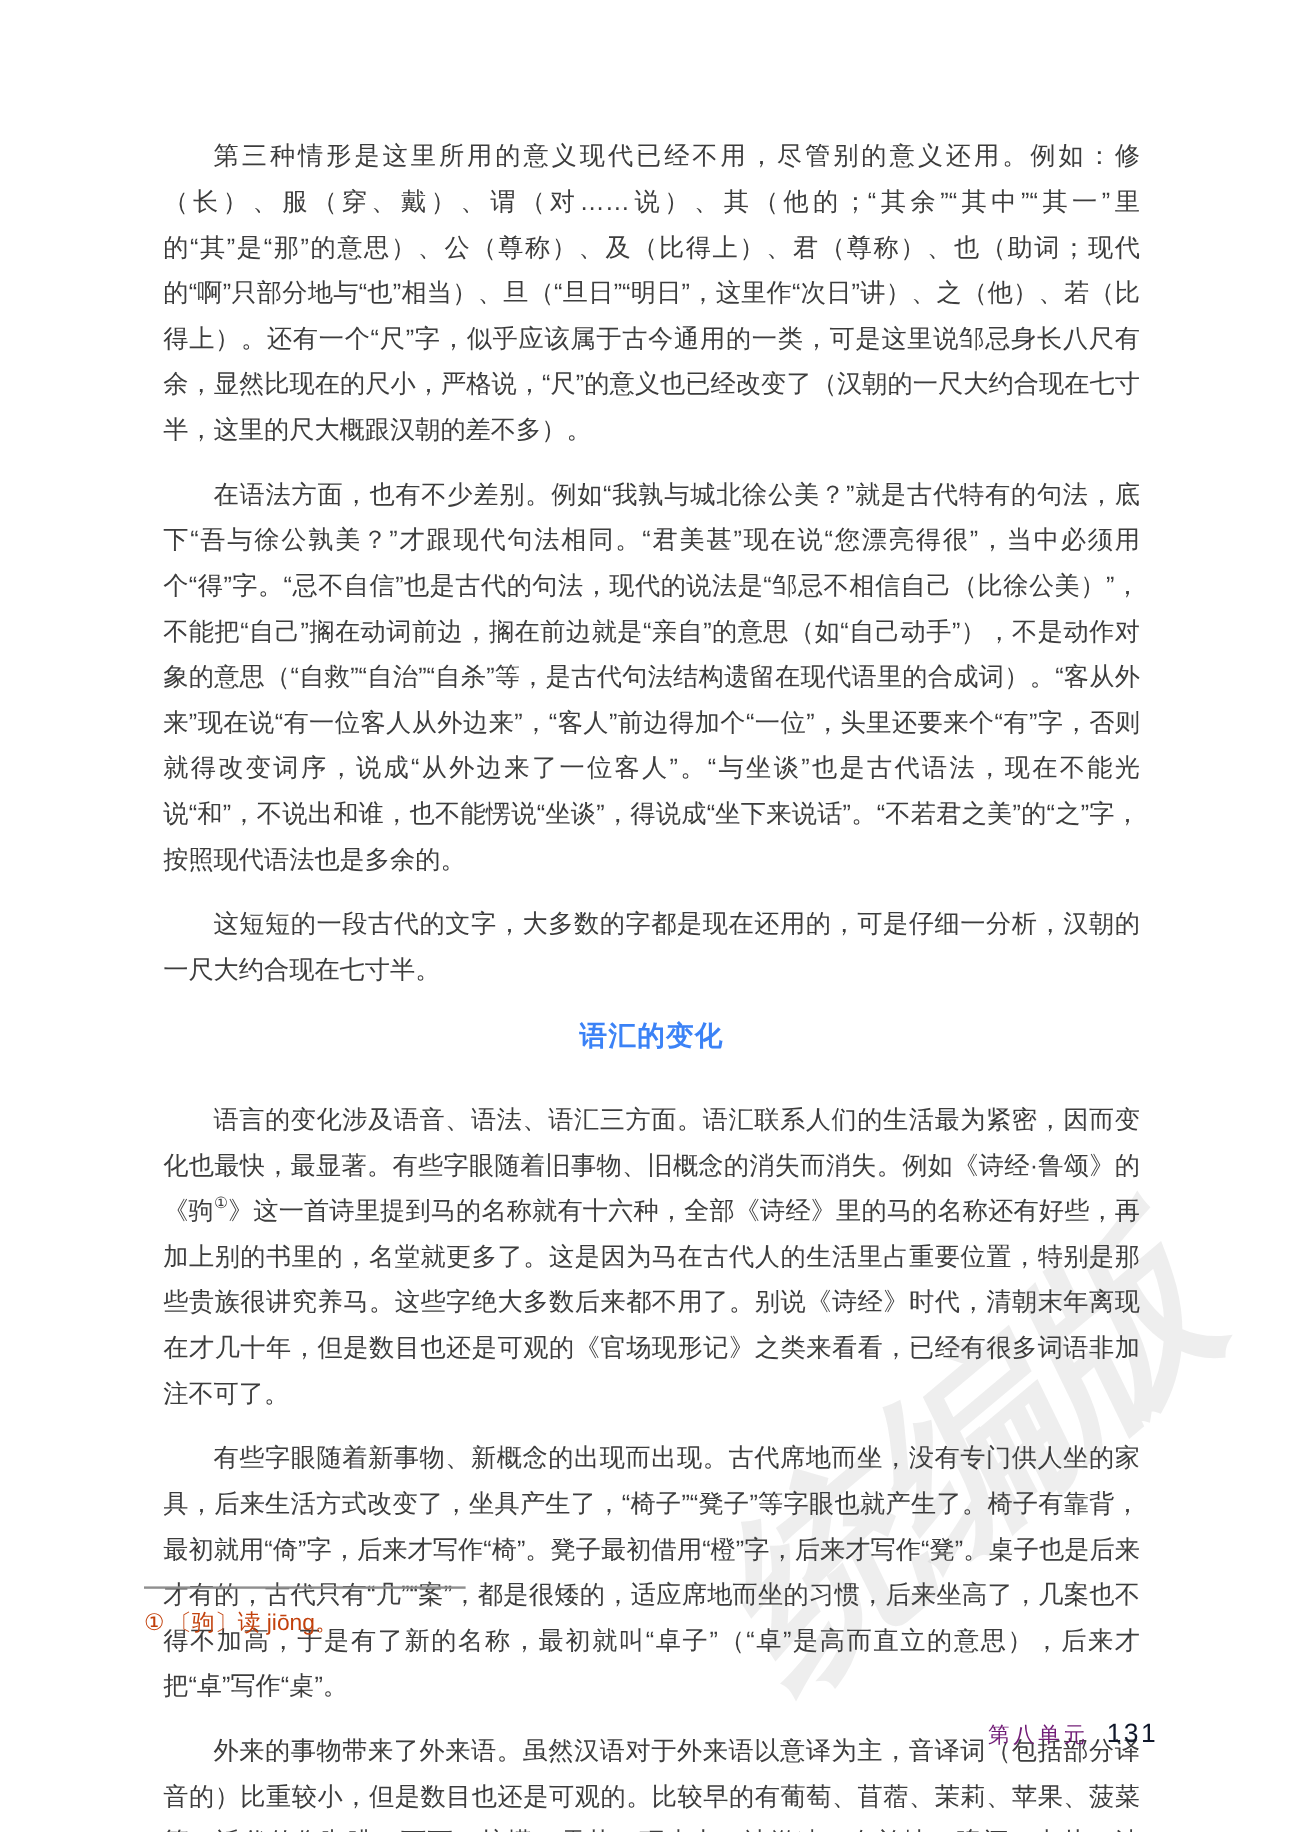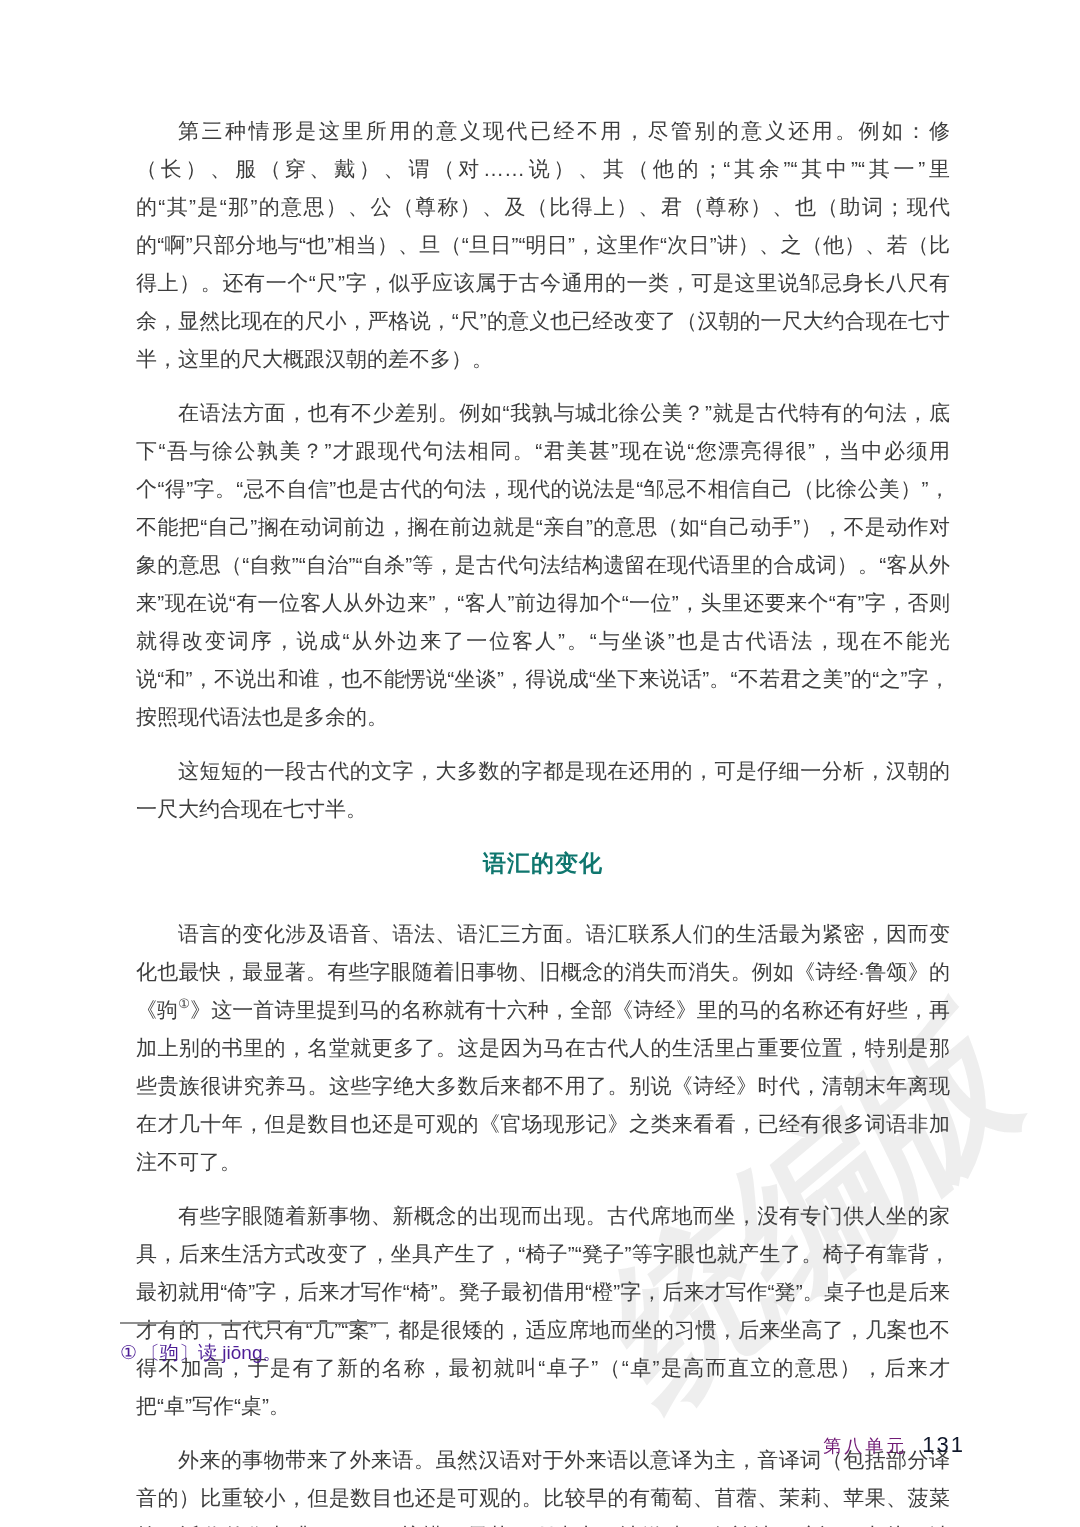--- a/index.html
+++ b/index.html
@@ -35,21 +35,21 @@
     font-size: 21px;
     line-height: 38px;
     color: #3d3d3d;
     text-align: justify;
     text-justify: inter-ideograph;
   }
   .para { margin: 16px; text-indent: 2em; }
   .section-heading {
     font-size: 23px;
     font-weight: 700;
-    color: #0f766e;
+    color: #3b82f6;
     text-align: center;
     text-indent: 0;
     letter-spacing: 1px;
     line-height: 38px;
     margin: 13px 0 33px 0;
   }
   .fn-ref {
     font-size: 13px;
     line-height: 0;
     vertical-align: 9px;
@@ -62,21 +62,21 @@
   }
   .footnote-rule {
     width: 268px;
     height: 0;
     border-top: 2px solid #8f8f8f;
   }
   .footnote-text {
     margin: 15px 0 0 0;
     font-size: 19px;
     line-height: 28px;
-    color: #4c1d95;
+    color: #c2410c;
   }
   .footnote-text .fn-marker { margin-right: 4px; }
   .page-footer {
     position: absolute;
     right: 115px;
     top: 1432px;
     display: flex;
     align-items: baseline;
     gap: 15px;
   }

